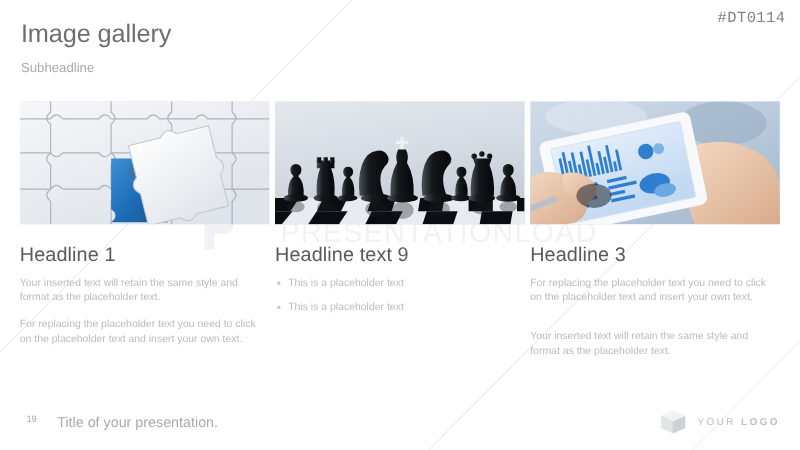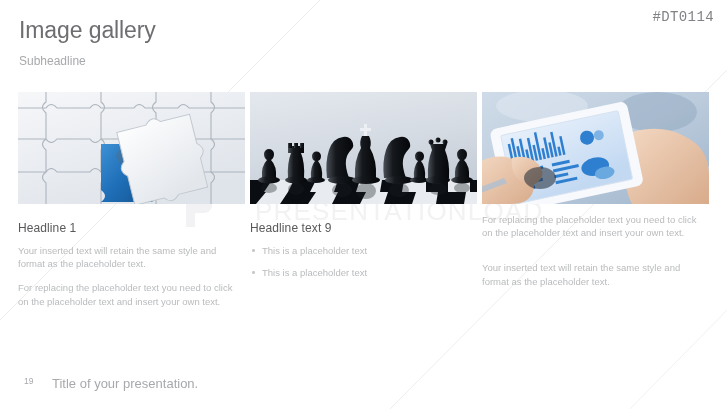--- a/index.html
+++ b/index.html
@@ -100,21 +100,21 @@
     height:112px;
     position:relative;
     overflow:hidden;
     background:#e9edf2;
   }
   .photo svg { display:block; width:227px; height:112px; }
 
   
   .col-headline {
     margin-top:17px;
-    font-size:12px;
+    font-size:18px;
     font-weight:400;
     color:#58595b;
     letter-spacing:0.1px;
   }
   .col-body {
     margin-top:9px;
     font-size:9.5px;
     line-height:13.2px;
     color:#b9bbbd;
   }
@@ -382,23 +382,36 @@
         </g>
 
         <path d="M-6 72 q22 -14 44 -2 q16 9 14 24 q-1 18 -24 18 h-34 z" fill="url(#skin)"></path>
         <path d="M30 66 q16 -4 26 6 q8 8 2 16 q-7 8 -18 2 q-12 -7 -10 -24 z" fill="url(#skin)"></path>
 
         <ellipse cx="58" cy="86" rx="16" ry="11" fill="#1b2733" opacity="0.55"></ellipse>
 
         <path d="M-4 96 l26 -10 l3 5 l-26 10 z" fill="#aebfd2" opacity="0.8"></path>
       </svg>
     </div>
+    <div class="col-headline">Headline 3</div>
     <div class="col-body">
       <p>For replacing the placeholder text you need to click on the placeholder text and insert your own text.</p>
       <p class="spacer-gap">Your inserted text will retain the same style and format as the placeholder text.</p>
     </div>
   </div>
 </div>
 
 <div class="footer">
   <div class="footer-page">19</div>
   <div class="footer-title">Title of your presentation.</div>
+  <div class="logo">
+    <svg class="logo-cube" viewBox="0 0 26 26" xmlns="http://www.w3.org/2000/svg">
+      <polygon points="13,3 24,8 13,13 2,8" fill="#f1f2f3"></polygon>
+      <polygon points="2,8 13,13 13,24 2,19" fill="#e2e4e6"></polygon>
+      <polygon points="24,8 24,19 13,24 13,13" fill="#cfd2d5"></polygon>
+      <polyline points="13,13 13,24" stroke="#c2c5c8" stroke-width="0.4" fill="none"></polyline>
+    </svg>
+    <div class="logo-text">
+      <span>YOUR</span>
+      <b>LOGO</b>
+    </div>
+  </div>
 </div>
 
 </body></html>

